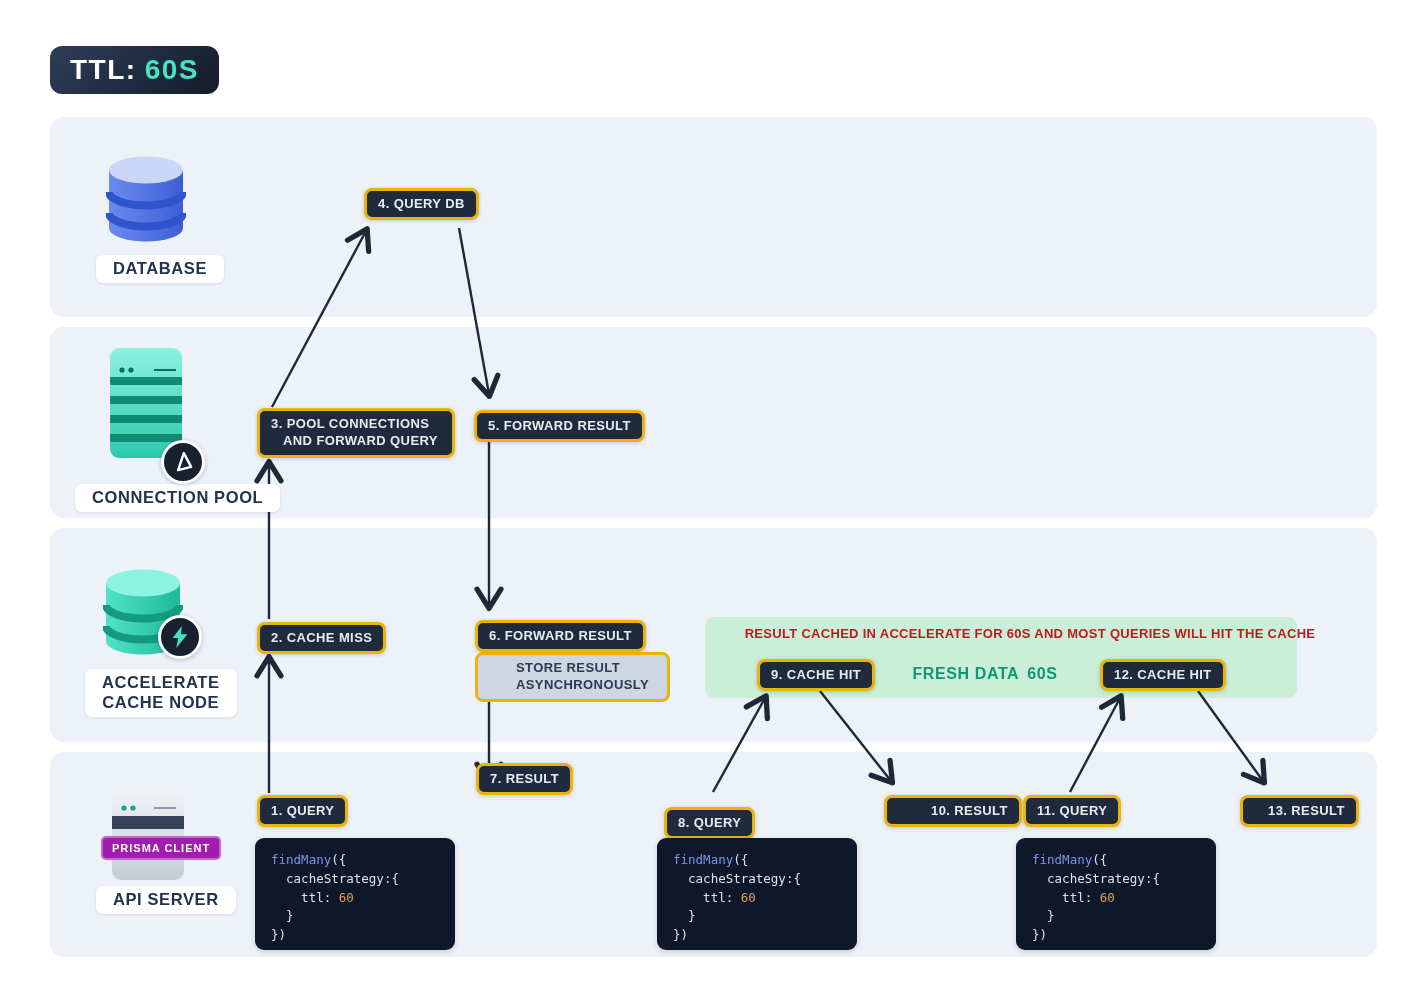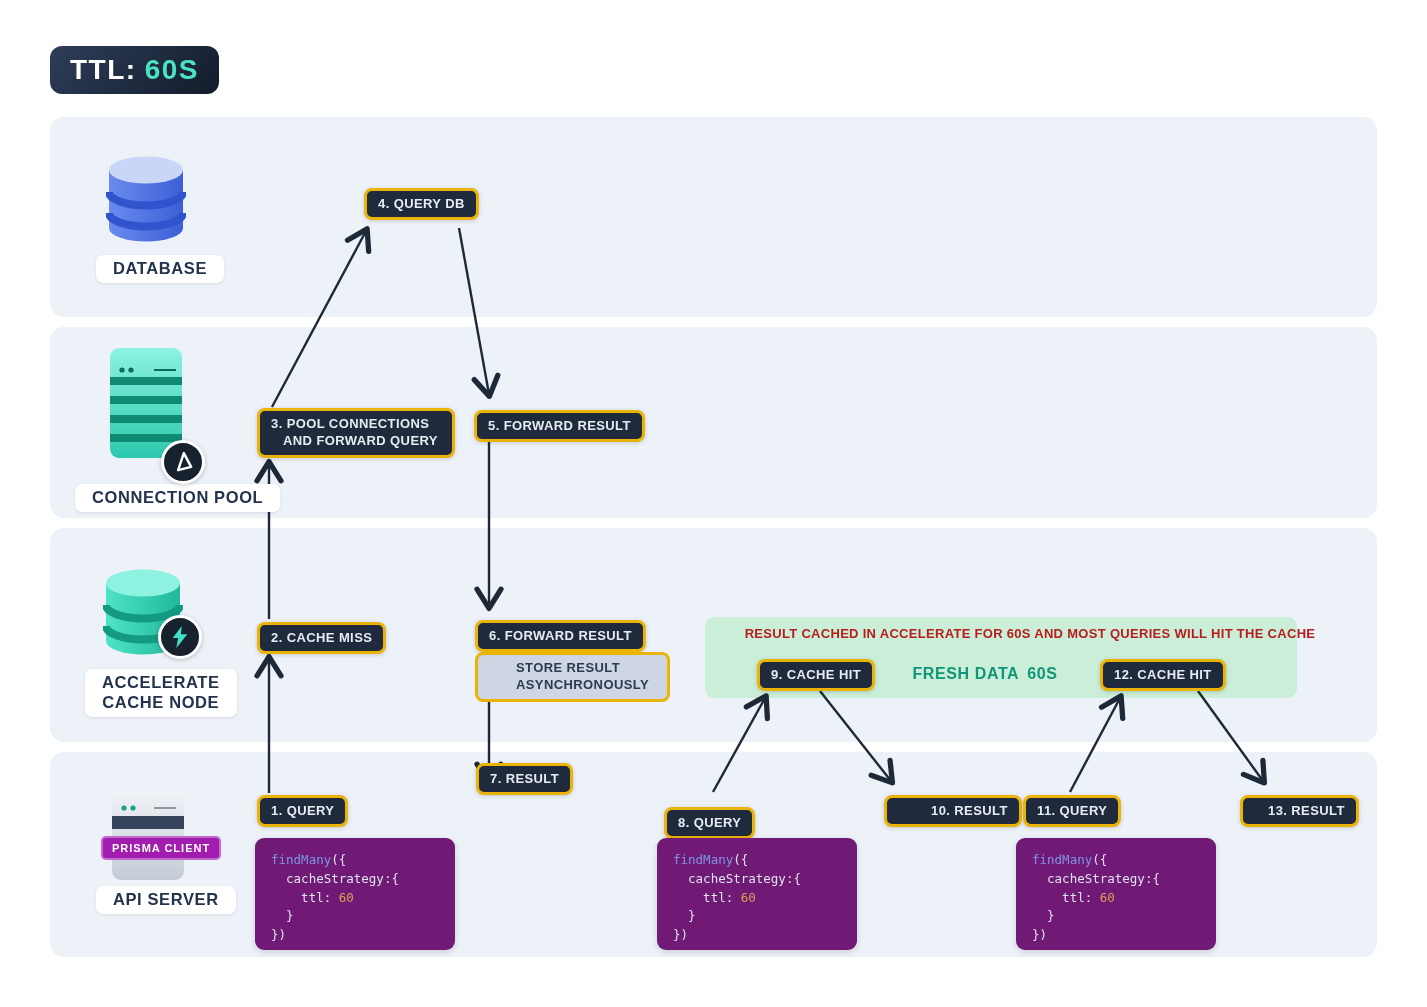--- a/index.html
+++ b/index.html
@@ -18,21 +18,21 @@
   .ttl{position:absolute;left:50px;top:46px;z-index:3;background:linear-gradient(135deg,#2e3d59,#131c2b);
        border-radius:12px;padding:8px 20px;font-size:28px;font-weight:700;letter-spacing:1.5px;color:#fff;}
   .ttl .val{color:#49e3c4;margin-left:8px;}
   .banner{position:absolute;left:705px;top:617px;width:592px;height:81px;z-index:1;
           background:#cbeed8;border-radius:9px;}
   .banner-title{position:absolute;left:705px;top:626px;width:592px;z-index:2;text-align:center;
           font-weight:700;font-size:13px;color:#b91c1c;letter-spacing:.3px;margin-left:29px;}
   .fresh{position:absolute;left:905px;top:665px;width:160px;z-index:2;text-align:center;
          font-weight:700;font-size:16px;color:#0e9678;letter-spacing:.6px;}
   .fresh .fv{margin-left:8px;}
-  .code{position:absolute;top:838px;width:200px;height:112px;z-index:3;background:#701a75;
+  .code{position:absolute;top:838px;width:200px;height:112px;z-index:3;background:#0f172a;
         border-radius:9px;color:#dce3ee;font-family:"DejaVu Sans Mono","Liberation Mono",monospace;
         font-size:12.5px;line-height:1.5;padding:13px 0 0 16px;box-sizing:border-box;
         box-shadow:0 2px 6px rgba(15,25,40,.15);}
   .code div{white-space:pre;}
   .fn{color:#7d95e6;} .num{color:#dd9f56;}
   .icon{position:absolute;z-index:3;}
   .badge-circle{position:absolute;z-index:4;width:38px;height:38px;border-radius:50%;
         background:#18222f;border:3px solid #fff;box-shadow:0 1px 4px rgba(15,25,40,.25);
         display:flex;align-items:center;justify-content:center;}
   .client-badge{position:absolute;z-index:4;background:#a21caf;color:#fff;font-weight:700;

